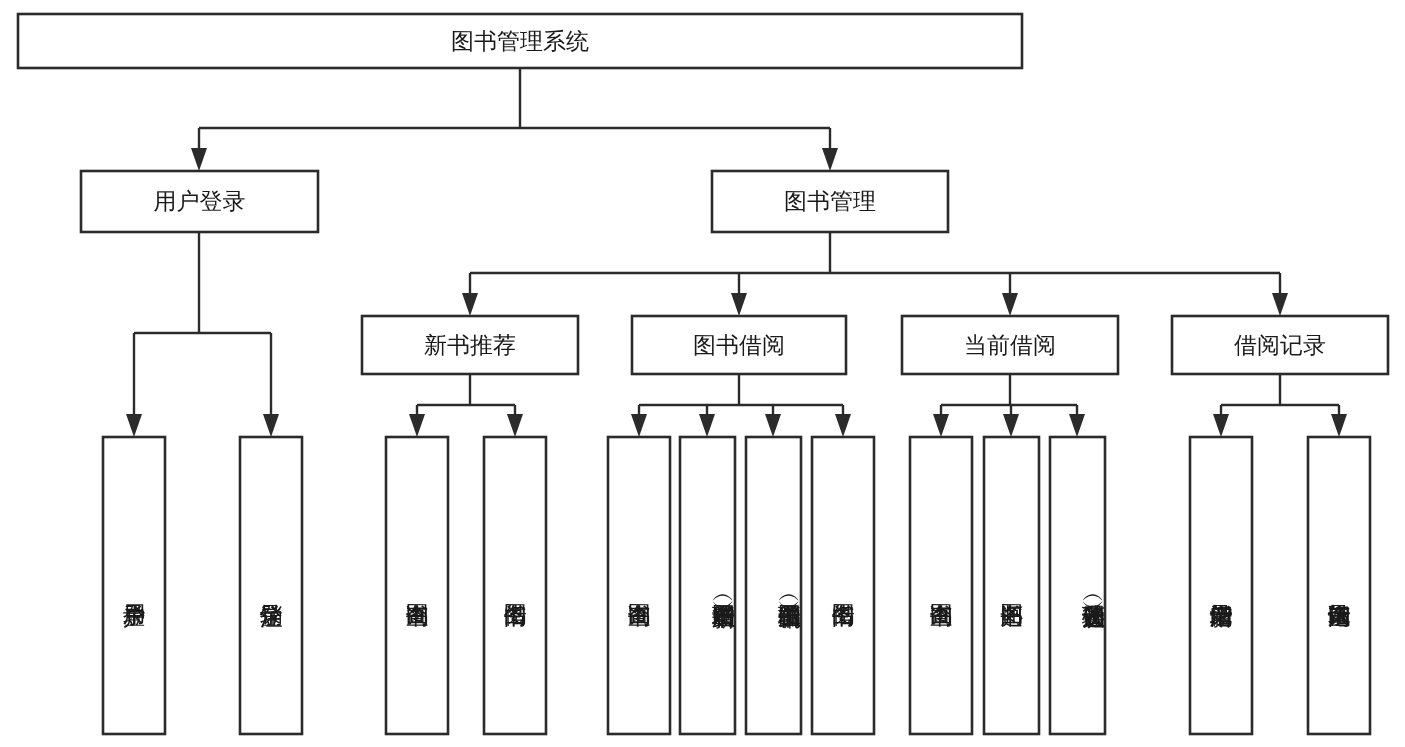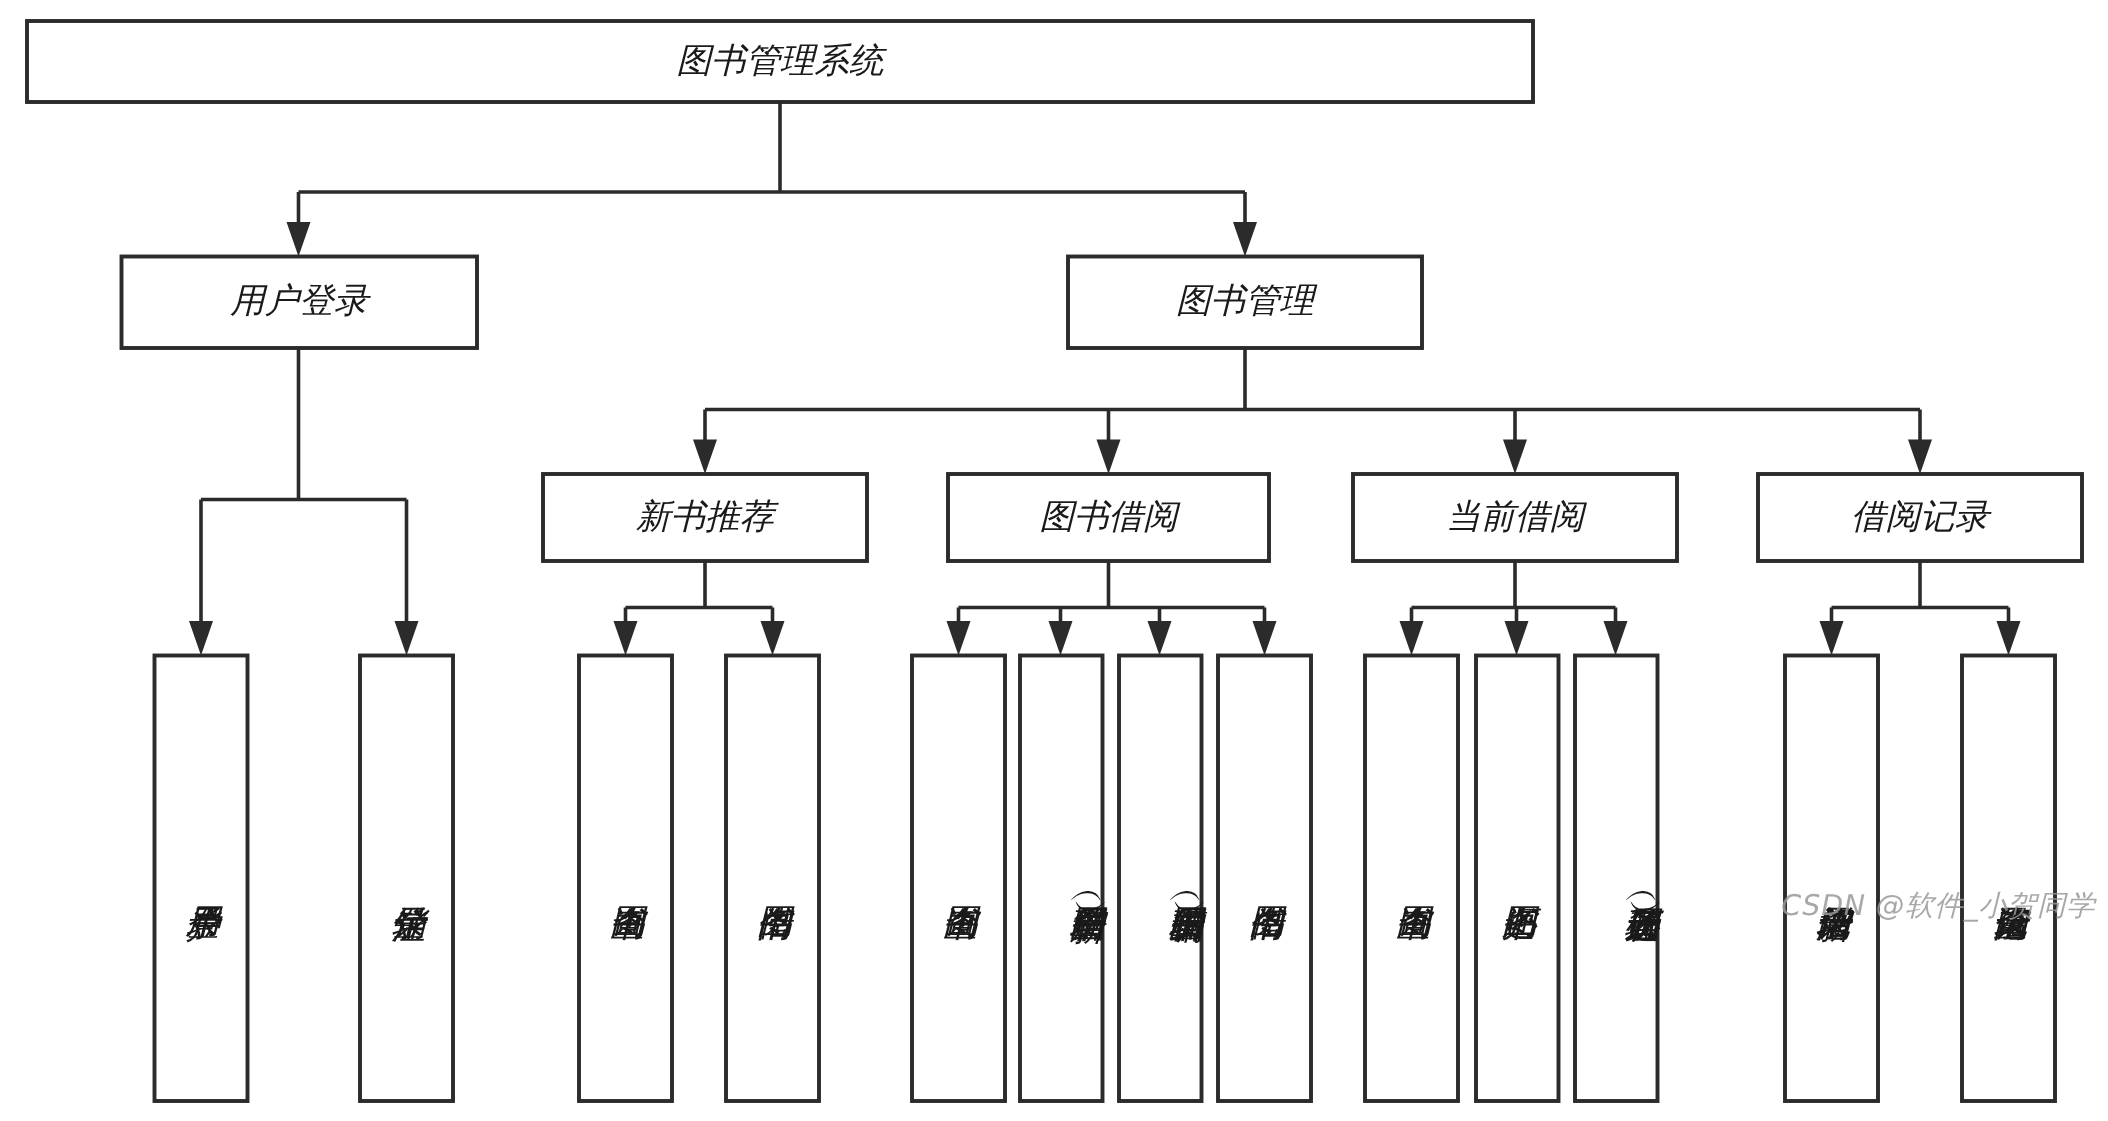--- a/index.html
+++ b/index.html
@@ -11,21 +11,20 @@
     width: 1405px;
     height: 747px;
     overflow: hidden;
     font-family: "DejaVu Sans", "Liberation Sans", sans-serif;
   }
   #diagram-root {
     position: relative;
     width: 1405px;
     height: 621px;
     background: #ffffff;
-    font-style: italic;
   }
   svg#flow {
     position: absolute;
     left: 0;
     top: 0;
     width: 1405px;
     height: 747px;
     display: block;
   }
   .node-rect {
@@ -210,15 +209,14 @@
   <div class="leaf-label" style="left:608px; top:437px; width:62px; height:297px;">查询图书</div>
   <div class="leaf-label" style="left:680px; top:440px; width:55px; height:294px; align-items:flex-start;">新增图书（管理员）</div>
   <div class="leaf-label" style="left:746px; top:440px; width:55px; height:294px; align-items:flex-start;">编辑图书（管理员）</div>
   <div class="leaf-label" style="left:812px; top:437px; width:62px; height:297px;">借阅图书</div>
   <div class="leaf-label" style="left:910px; top:437px; width:62px; height:297px;">查询图书</div>
   <div class="leaf-label" style="left:984px; top:437px; width:55px; height:297px;">归还图书</div>
   <div class="leaf-label" style="left:1050px; top:440px; width:55px; height:294px; align-items:flex-start;">确认归还（管理员）</div>
   <div class="leaf-label" style="left:1190px; top:437px; width:62px; height:297px;">新增借阅记录</div>
   <div class="leaf-label" style="left:1308px; top:437px; width:62px; height:297px;">查询借阅记录</div>
 
-  <div id="watermark">CSDN @软件_小贺同学</div>
 
 </div>
 
 </body></html>

